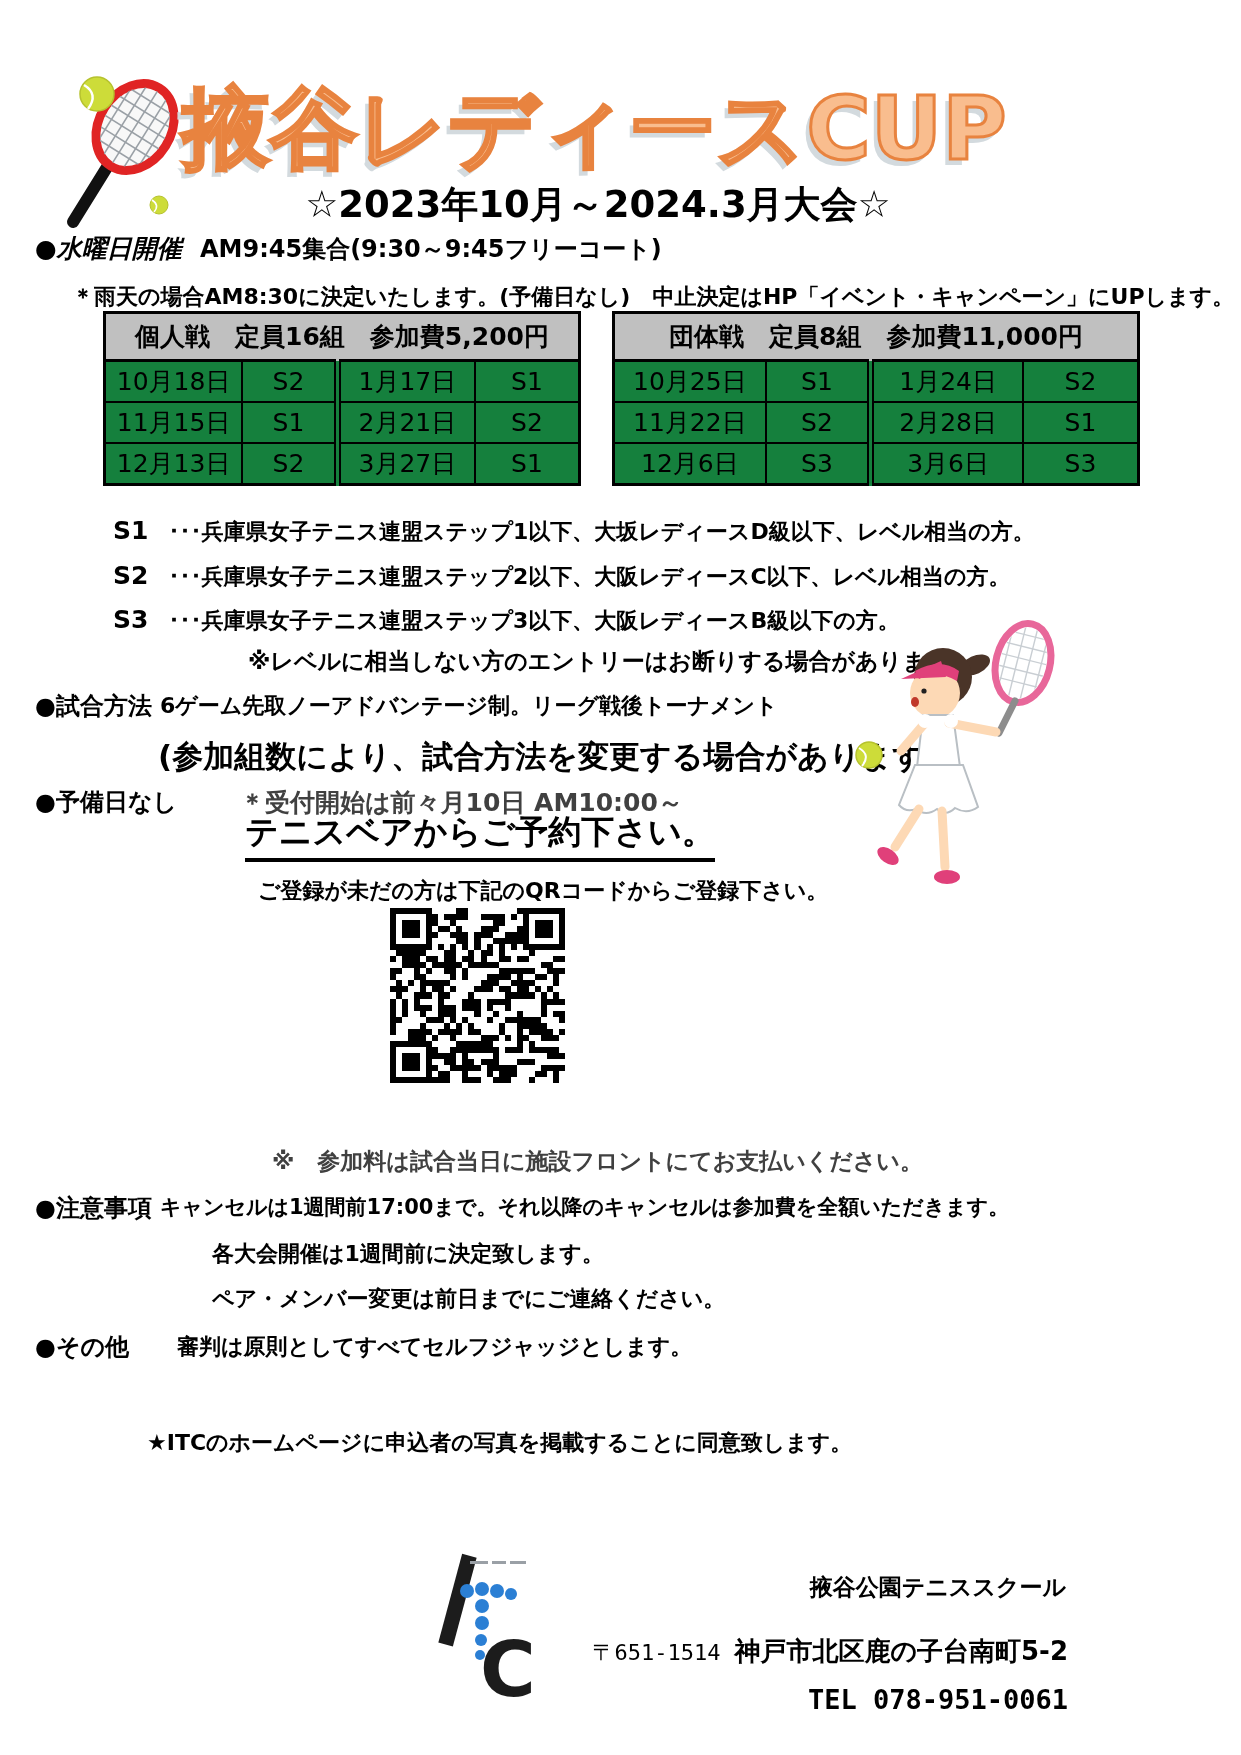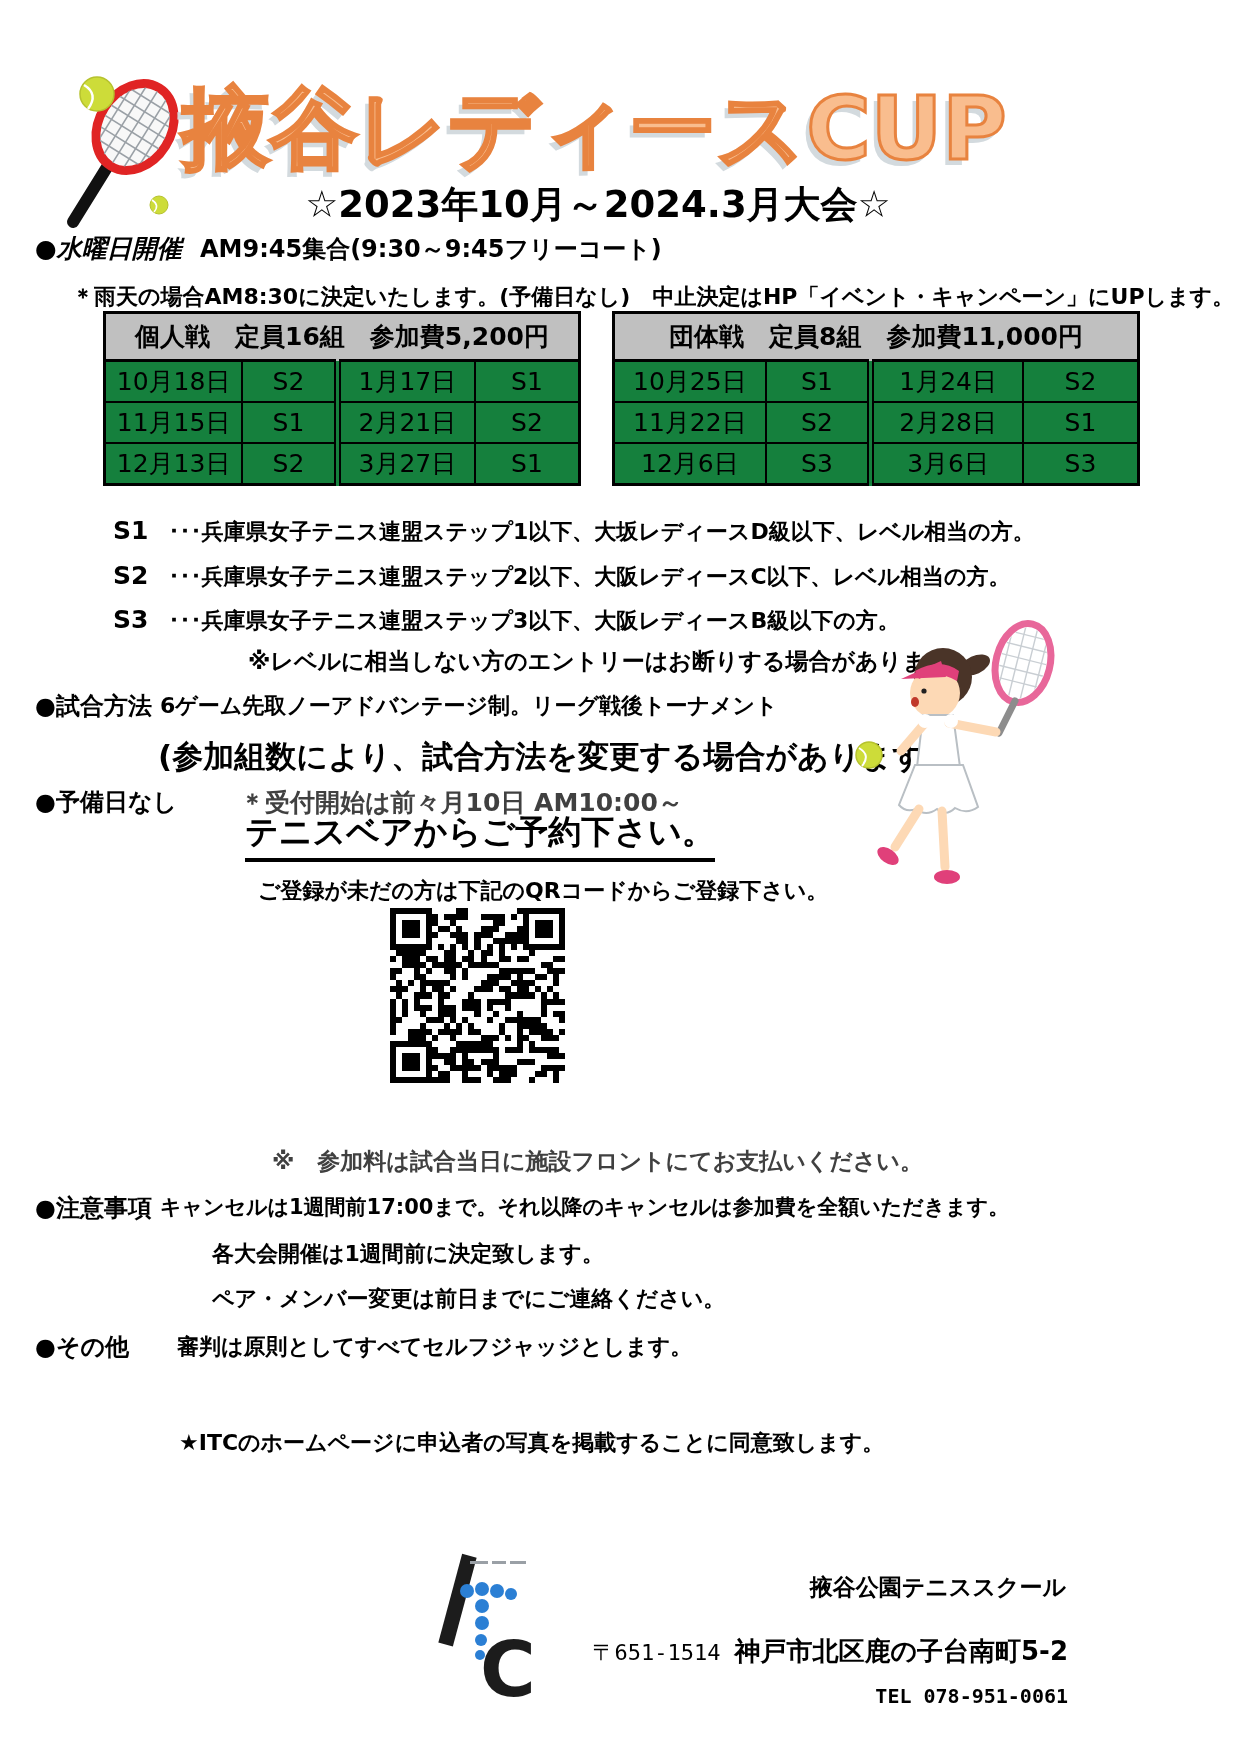--- a/index.html
+++ b/index.html
@@ -670,21 +670,21 @@
 
   <div class="abs b red" style="left:272px; top:1146px; font-size:23px;">※　参加料は試合当日に施設フロントにてお支払いください。</div>
 
   <div class="abs lbl" style="left:35px; top:1192px;">●注意事項</div>
   <div class="abs body-txt" style="left:160px; top:1193px; font-size:21px;">キャンセルは1週間前17:00まで。それ以降のキャンセルは参加費を全額いただきます。</div>
   <div class="abs body-txt" style="left:212px; top:1239px;">各大会開催は1週間前に決定致します。</div>
   <div class="abs body-txt" style="left:212px; top:1284px;">ペア・メンバー変更は前日までにご連絡ください。</div>
 
   <div class="abs lbl" style="left:35px; top:1331px;">●その他</div>
   <div class="abs body-txt" style="left:177px; top:1332px;">審判は原則としてすべてセルフジャッジとします。</div>
-  <div class="abs body-txt" style="left:147px; top:1428px;margin-left:32px;">★ITCのホームページに申込者の写真を掲載することに同意致します。</div>
+  <div class="abs body-txt" style="left:147px; top:1428px;">★ITCのホームページに申込者の写真を掲載することに同意致します。</div>
 
   <div class="abs" style="left:420px; top:1548px; width:120px; height:170px;">
     <svg viewBox="0 0 120 170" width="120" height="170">
       <rect x="30" y="6" width="15" height="92" transform="rotate(15 37 52)" fill="#1c1c1c"></rect>
       <rect x="50" y="13" width="18" height="3" fill="#9aa0a6"></rect>
       <rect x="72" y="13" width="14" height="3" fill="#9aa0a6"></rect>
       <rect x="90" y="13" width="16" height="3" fill="#9aa0a6"></rect>
       <circle cx="47" cy="43" r="7" fill="#2b7fd4"></circle>
         <circle cx="62" cy="41" r="7" fill="#2b7fd4"></circle>
       <circle cx="77" cy="43" r="7" fill="#2b7fd4"></circle>
@@ -695,15 +695,15 @@
         <circle cx="60" cy="107" r="5" fill="#2b7fd4"></circle>
       <text x="60" y="148" font-size="76" font-weight="bold" fill="#1c1c1c" font-family="DejaVu Sans, Liberation Sans, sans-serif">C</text>
     </svg>
   </div>
 
   <div class="abs b" style="right:175px; top:1572px; font-size:23px;">掖谷公園テニススクール</div>
   <div class="abs" style="right:173px; top:1634px; display:flex; align-items:baseline; gap:14px;">
     <span class="mono" style="font-size:22px;">〒651-1514</span>
     <span class="b" style="font-size:26px;">神戸市北区鹿の子台南町5-2</span>
   </div>
-  <div class="abs mono b" style="right:173px; top:1684px; font-size:20px;">TEL 078-951-0061</div>
+  <div class="abs mono b" style="right:173px; top:1684px; font-size:27px;">TEL 078-951-0061</div>
 
 </div>
 
 </body></html>

